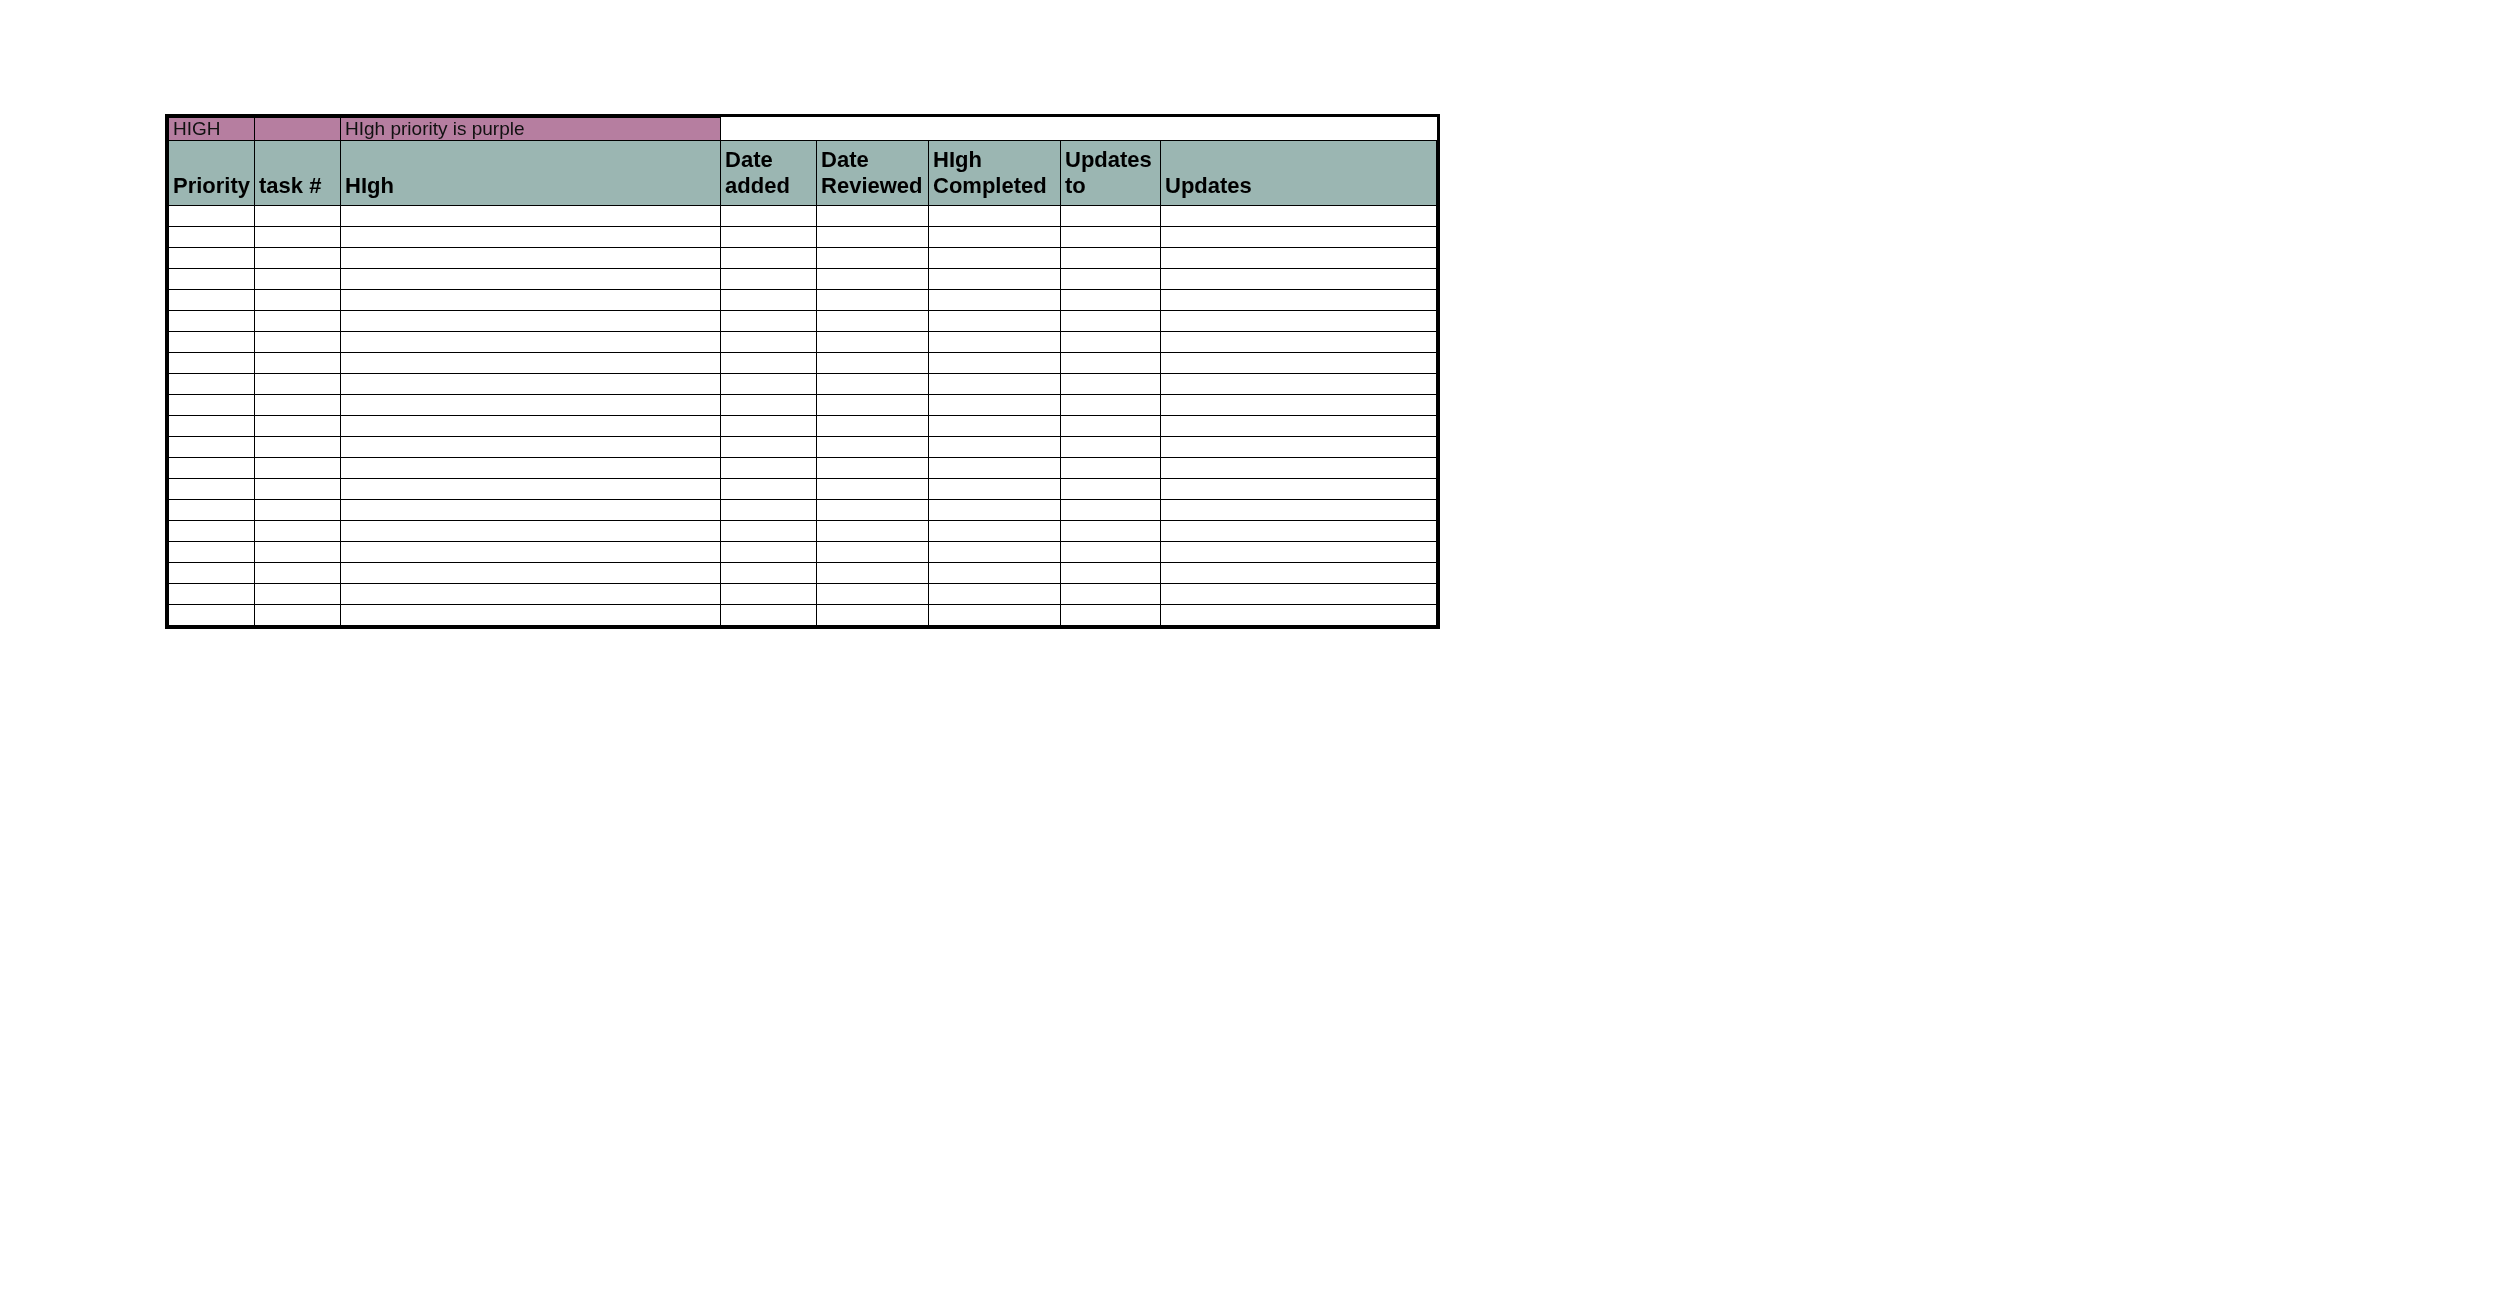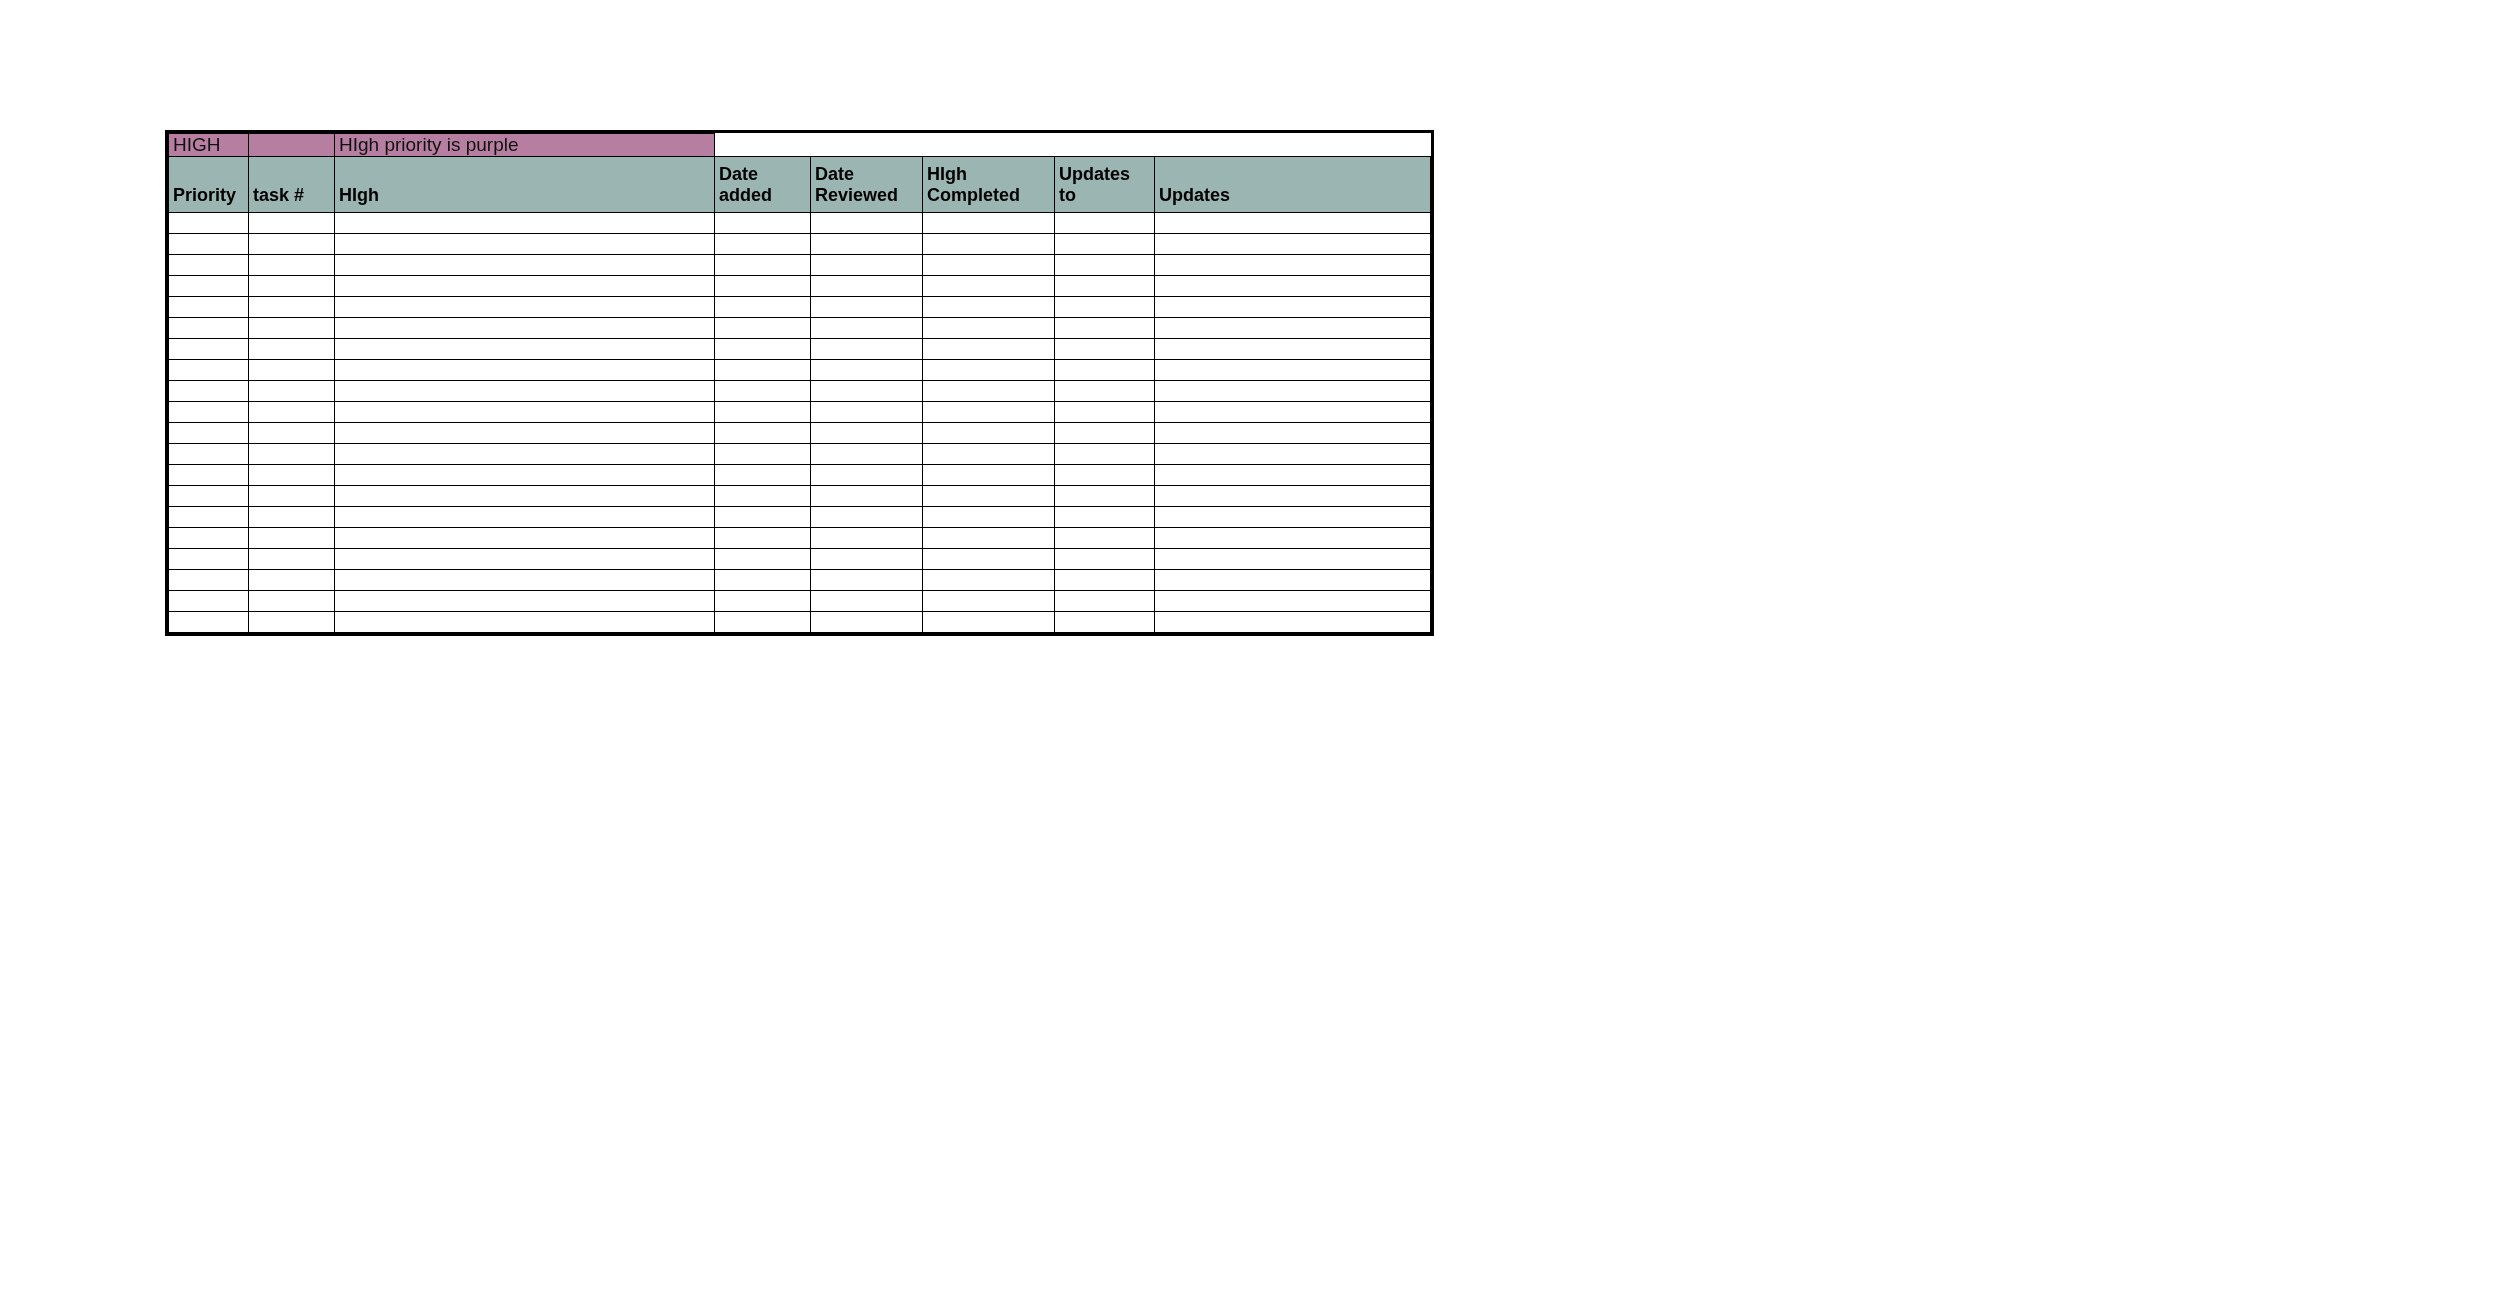--- a/index.html
+++ b/index.html
@@ -6,21 +6,21 @@
   body {
     margin: 0;
     padding: 0;
     background: #ffffff;
     font-family: Arial, Helvetica, sans-serif;
     width: 2500px;
     height: 1311px;
   }
   .sheet {
     position: absolute;
-    top: 130px;
+    top: 114px;
     left: 165px;
     border: 3px solid #000;
     border-collapse: collapse;
   }
   table { border-collapse: collapse; }
   td, th {
     border: 1px solid #000;
     padding: 0 4px;
     font-size: 19px;
     vertical-align: middle;
@@ -38,21 +38,21 @@
   .legend-med .swatch { background: #4a7fc4; }
   .swatch { width: 30px; height: 100%; display: inline-block; }
 
   
   .header-row th {
     background: #9bb6b2;
     font-weight: bold;
     height: 56px;
     vertical-align: bottom;
     padding: 6px 4px;
-    font-size: 18px;
+    font-size: 22px;
   }
 
   
   .col-priority { width: 80px; }
   .col-tasknum  { width: 86px; }
   .col-tasks    { width: 380px; }
   .col-date-added { width: 96px; }
   .col-date-reviewed { width: 112px; }
   .col-date-completed { width: 132px; }
   .col-assigned { width: 100px; }

